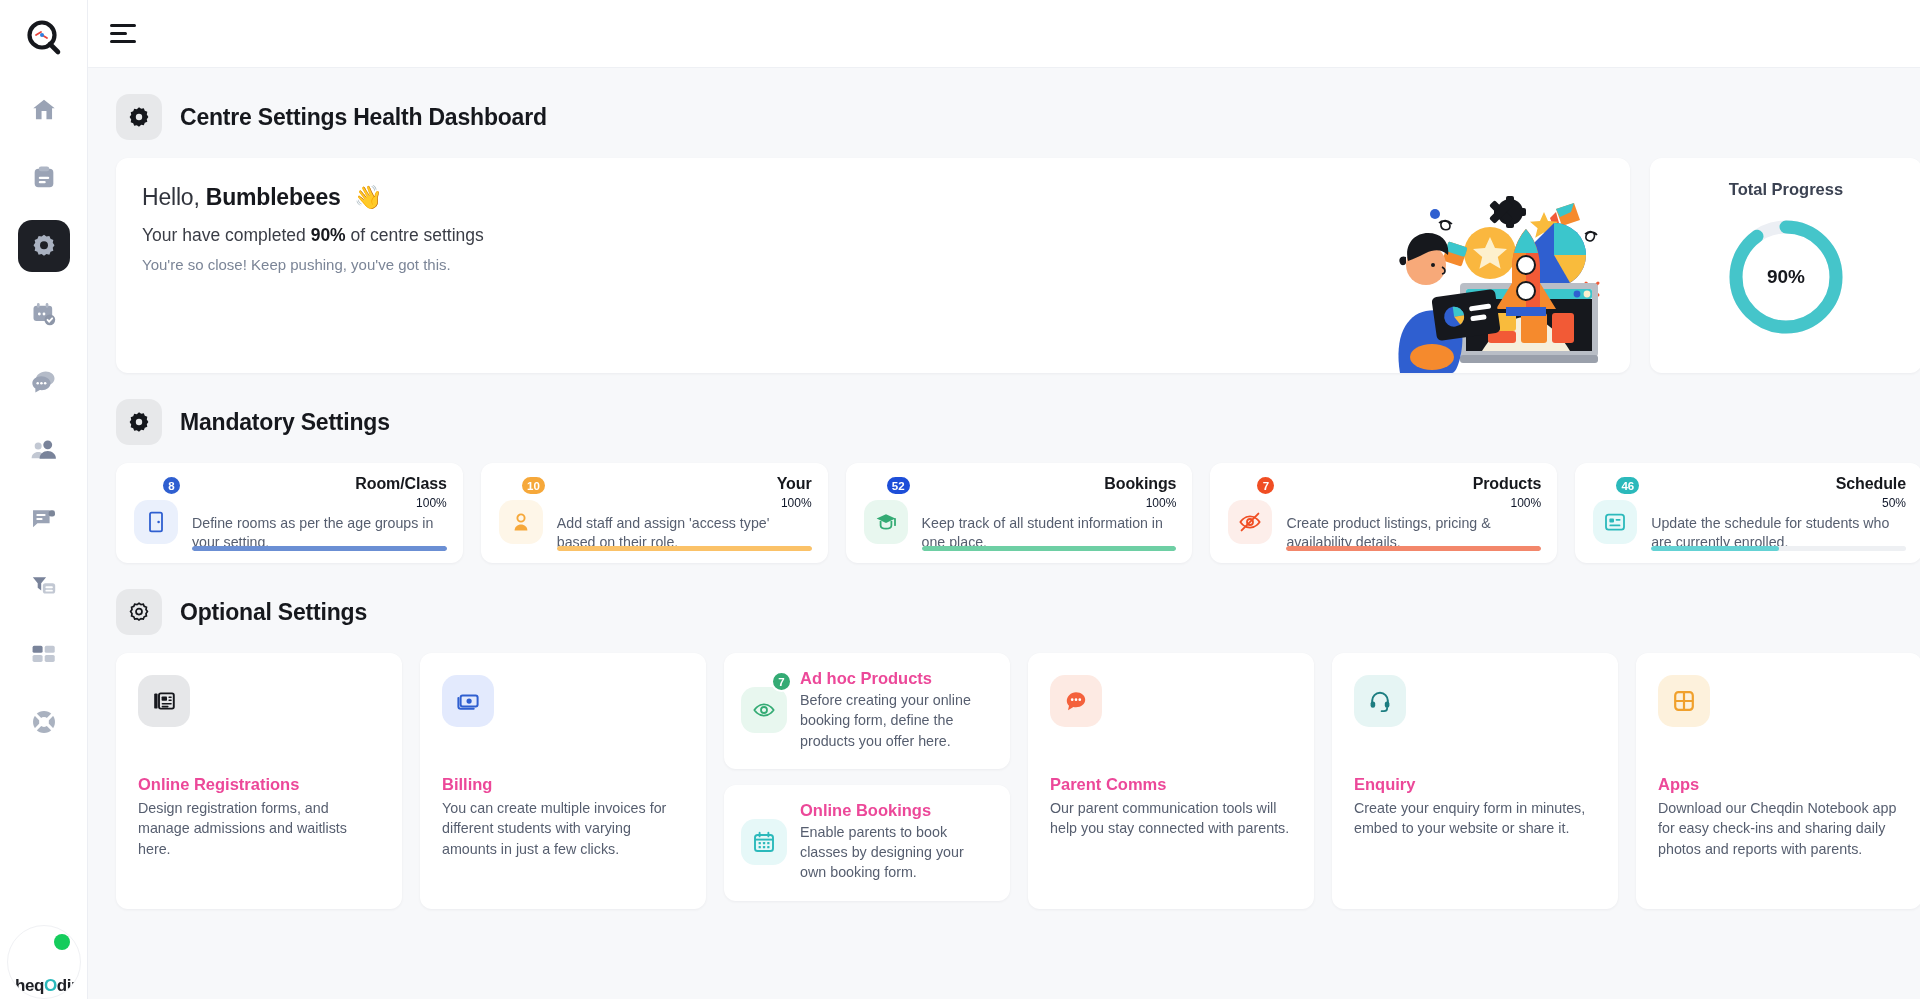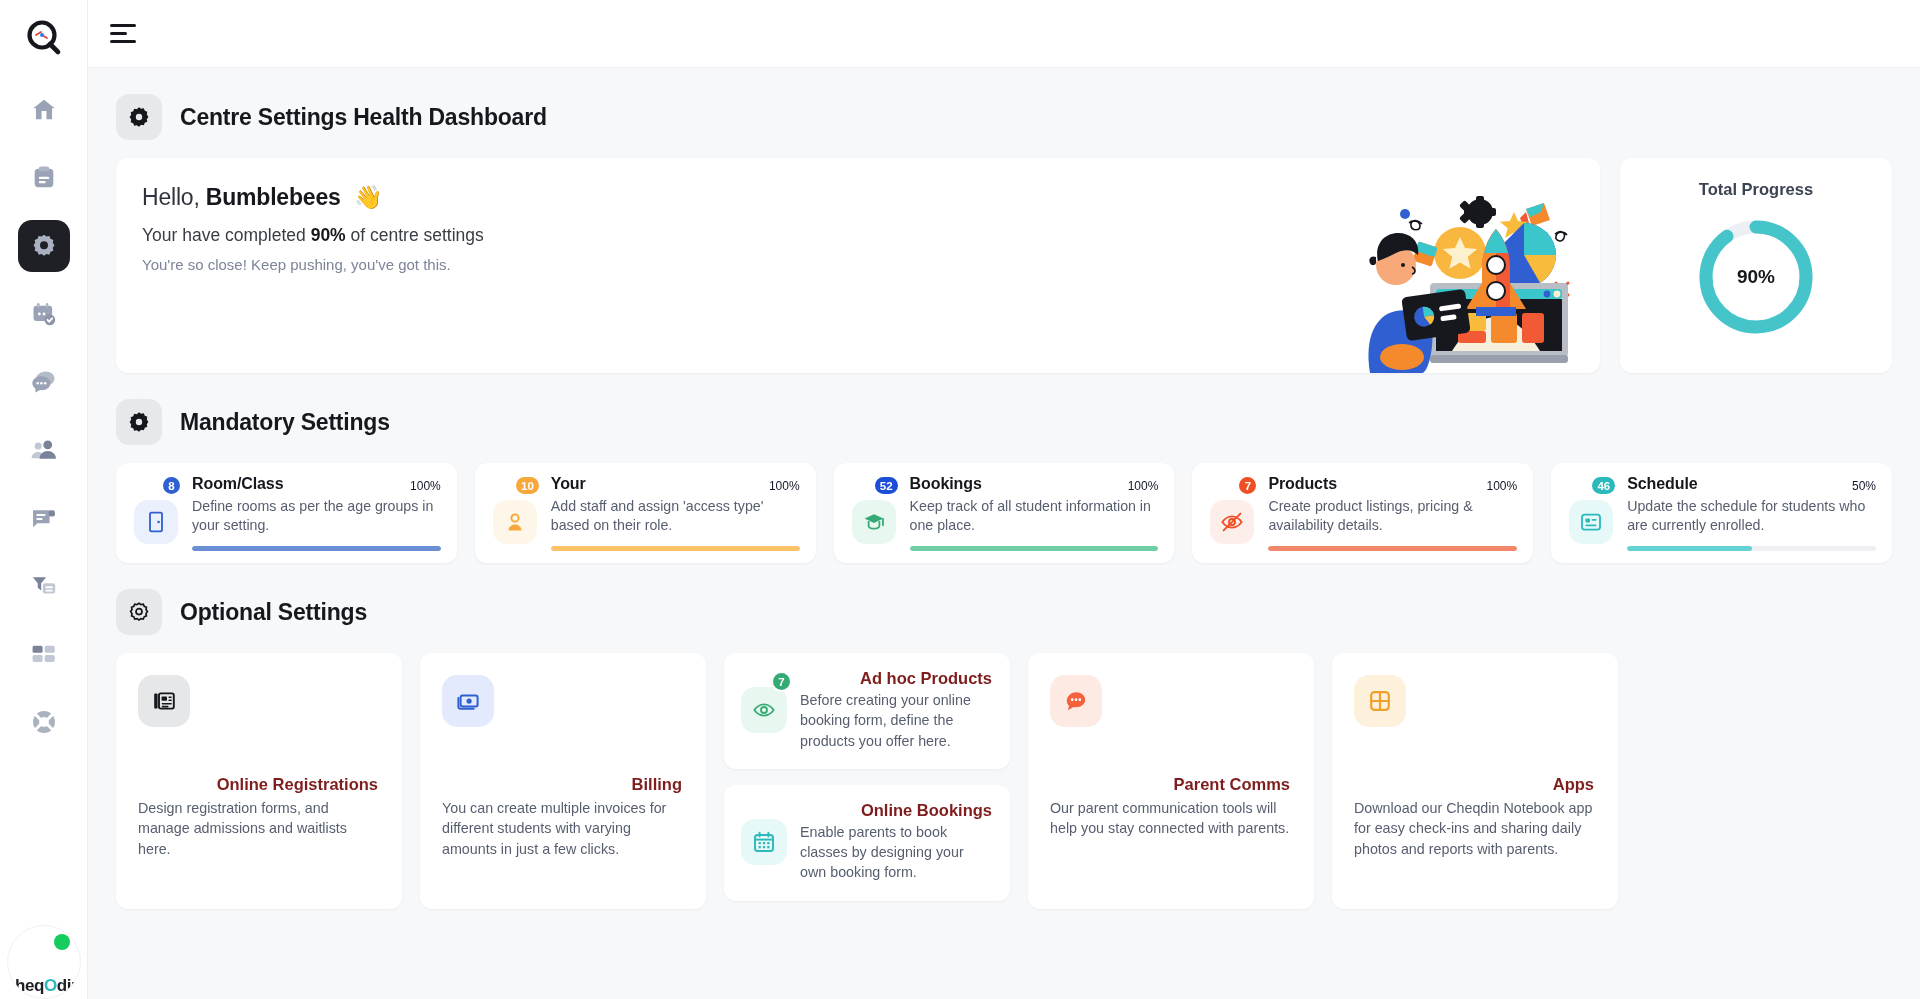--- a/index.html
+++ b/index.html
@@ -112,40 +112,40 @@
     width: 44px; height: 44px; border-radius: 14px;
     display: flex; align-items: center; justify-content: center;
   }
   .m-badge {
     position: absolute; top: 0px; right: -2px; min-width: 21px; height: 21px;
     border-radius: 11px; color: #fff; font-size: 11.5px; font-weight: 700;
     display: flex; align-items: center; justify-content: center; padding: 0 5px;
     border: 2px solid #fff;
   }
   .m-body { flex: 1; min-width: 0; }
-  .m-top { display: flex; align-items: flex-end; justify-content: space-between; }
+  .m-top { display: flex; align-items: flex-end; justify-content: space-between; flex-direction: column; }
   .m-title { font-size: 16px; font-weight: 700; color: #16181d; letter-spacing: -.1px;}
   .m-pct { font-size: 12px; color: #0f172a; font-weight: 400; padding-top: 3px; }
   .m-desc { font-size: 14.2px; color: #565e6f; line-height: 1.36; margin-top: 4px; }
   .m-bar { position: absolute; left: 76px; right: 16px; bottom: 12px; height: 5px;
     border-radius: 4px; background: #eef0f3; overflow: hidden; }
   .m-bar i { display: block; height: 100%; border-radius: 4px; }
 
   
   .opt-grid { display: flex; gap: 18px; padding: 0 28px; align-items: flex-start; }
   .o-card {
     background: #fff; border-radius: 12px;
     box-shadow: 0 1px 3px rgba(20,25,40,.05); cursor: pointer;
   }
   .o-tall { width: 286px; height: 256px; padding: 22px 24px 0 22px; }
   .o-icon {
     width: 52px; height: 52px; border-radius: 15px;
     display: flex; align-items: center; justify-content: center;
   }
-  .o-title { font-size: 16.5px; font-weight: 700; color: #7f1d1d; margin-top: 48px; text-align: right;}
+  .o-title { font-size: 16.5px; font-weight: 700; color: #ec4899; margin-top: 48px;}
   .o-desc { font-size: 14.3px; color: #565e6f; line-height: 1.42; margin-top: 4px; }
 
   .o-stack { width: 286px; display: flex; flex-direction: column; gap: 16px; }
   .o-wide { padding: 16px 18px 18px 14px; display: flex; gap: 10px; }
   .o-wide .o-icon-wrap { position: relative; width: 52px; flex: 0 0 52px;
     display:flex; align-items:center; justify-content:center; }
   .o-wide .o-icon { width: 46px; height: 46px; border-radius: 14px; }
   .o-wide .o-badge { position: absolute; top: 2px; right: -2px; min-width: 21px; height: 21px;
     border-radius: 11px; color: #fff; font-size: 11.5px; font-weight: 700;
     display:flex; align-items:center; justify-content:center; border: 2px solid #fff; }
@@ -585,20 +585,32 @@
                 <path d="M12 3.2c5.2 0 9.2 3.3 9.2 7.5s-4 7.5-9.2 7.5c-.9 0-1.8-.1-2.6-.3L4 21.2l1-4.4c-1.4-1.4-2.2-3.2-2.2-5.1 0-4.2 4-8.5 9.2-8.5z" fill="#f4613c"></path>
                 <circle cx="8.2" cy="10.7" r="1.35" fill="#fff"></circle>
                 <circle cx="12" cy="10.7" r="1.35" fill="#fff"></circle>
                 <circle cx="15.8" cy="10.7" r="1.35" fill="#fff"></circle>
               </svg>
             </span>
             <div class="o-title">Parent Comms</div>
             <div class="o-desc">Our parent communication tools will help you stay connected with parents.</div>
           </div>
           <div class="o-card o-tall">
+            <span class="o-icon" style="background:#e6f5f4">
+              <svg width="24" height="24" viewBox="0 0 24 24">
+                <path d="M4.2 14v-2.4a7.8 7.8 0 0 1 15.6 0V14" fill="none" stroke="#1d7d80" stroke-width="2" stroke-linecap="round"></path>
+                <rect x="2.6" y="12.4" width="4.6" height="6.4" rx="2.2" fill="#1d7d80"></rect>
+                <rect x="16.8" y="12.4" width="4.6" height="6.4" rx="2.2" fill="#1d7d80"></rect>
+                <path d="M19.1 18.8v.8c0 1.6-1.4 2.6-3.1 2.6h-2.4" fill="none" stroke="#1d7d80" stroke-width="1.8" stroke-linecap="round"></path>
+              </svg>
+            </span>
+            <div class="o-title">Enquiry</div>
+            <div class="o-desc">Create your enquiry form in minutes, embed to your website or share it.</div>
+          </div>
+          <div class="o-card o-tall">
             <span class="o-icon" style="background:#fdf1dc">
               <svg width="24" height="24" viewBox="0 0 24 24">
                 <rect x="3.2" y="3.2" width="17.6" height="17.6" rx="3.2" fill="none" stroke="#f0a02c" stroke-width="2.2"></rect>
                 <path d="M12 3.8v16.4M3.8 12h16.4" stroke="#f0a02c" stroke-width="2.2"></path>
               </svg>
             </span>
             <div class="o-title">Apps</div>
             <div class="o-desc">Download our Cheqdin Notebook app for easy check-ins and sharing daily photos and reports with parents.</div>
           </div>
         </div>

